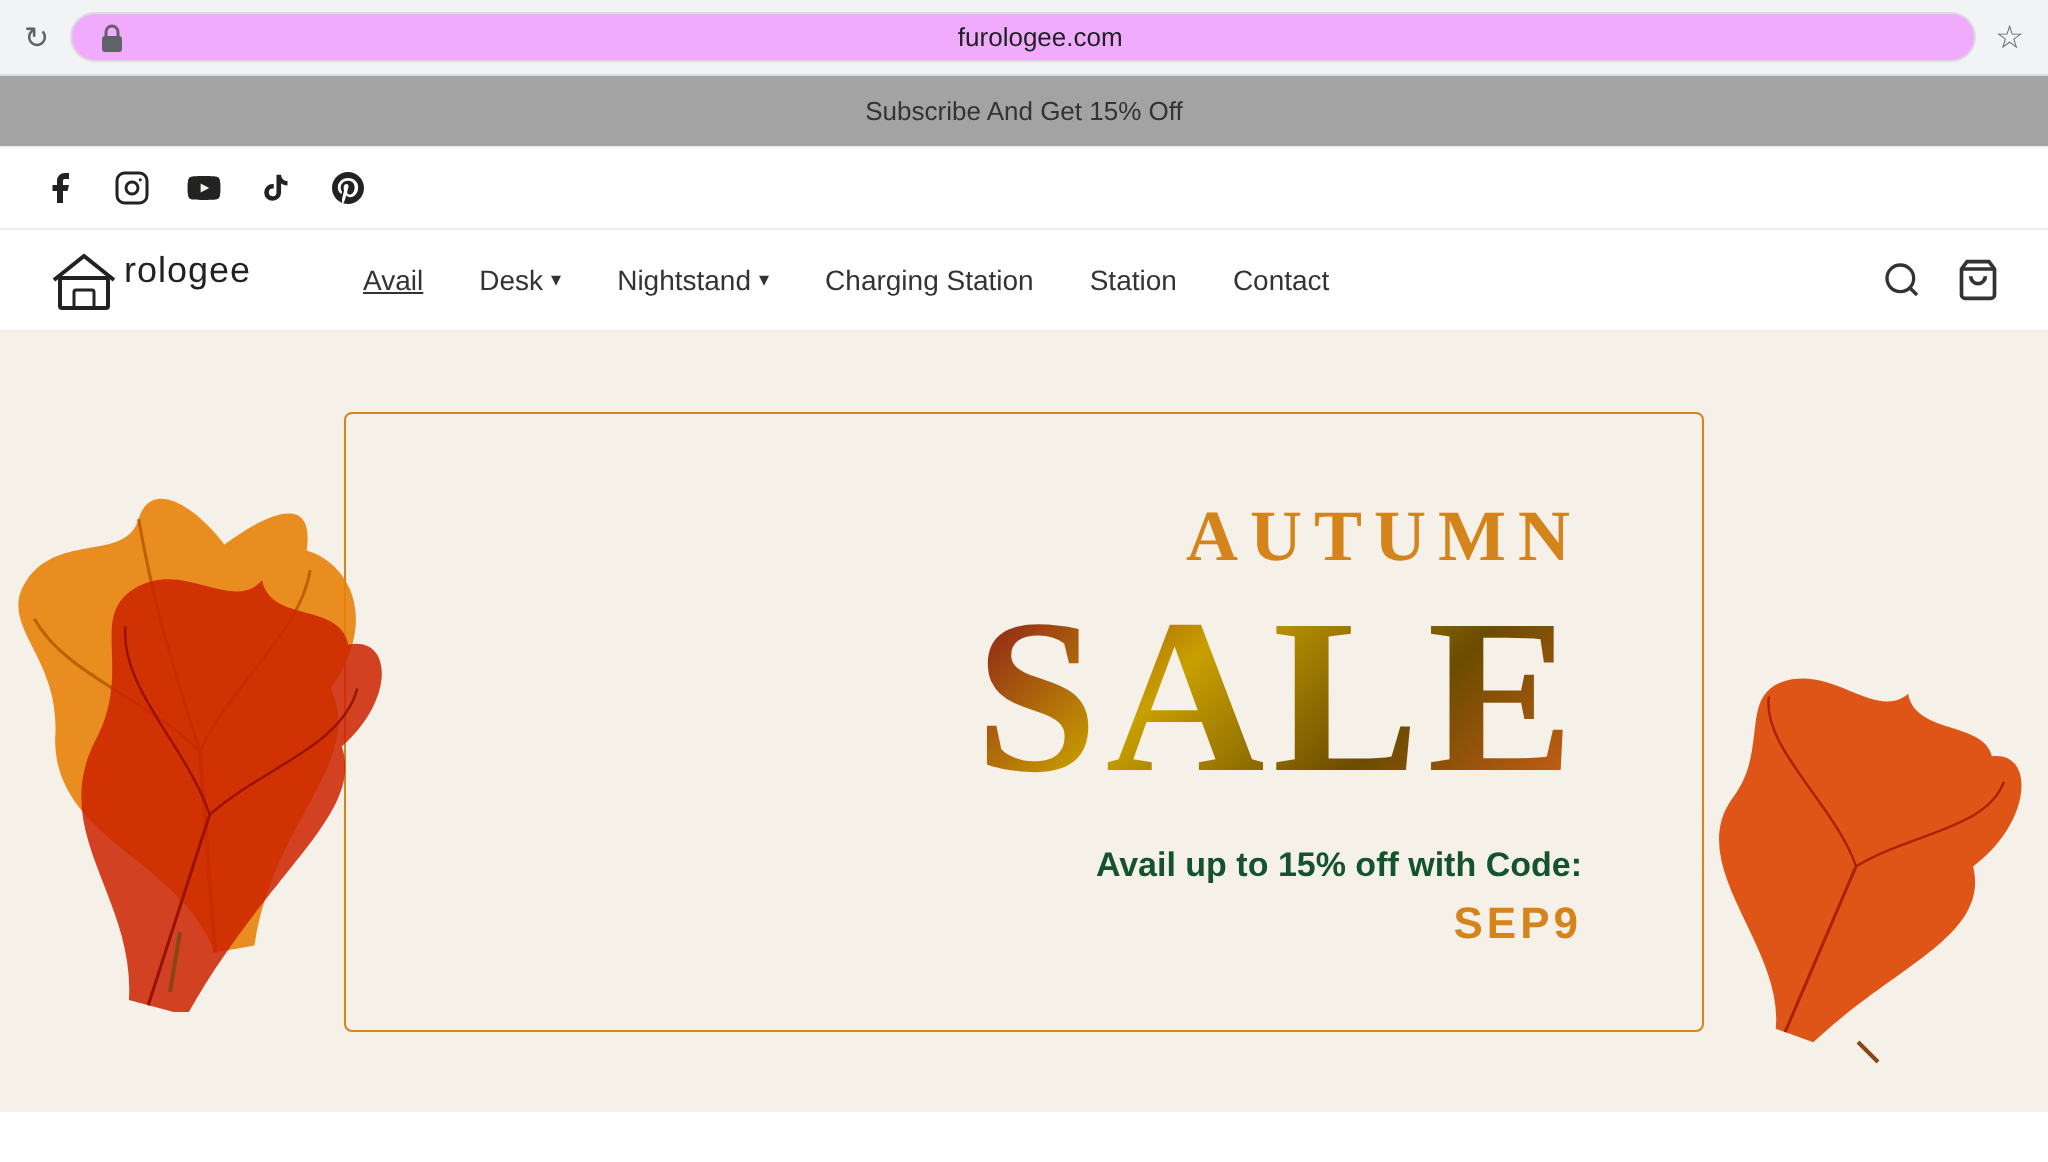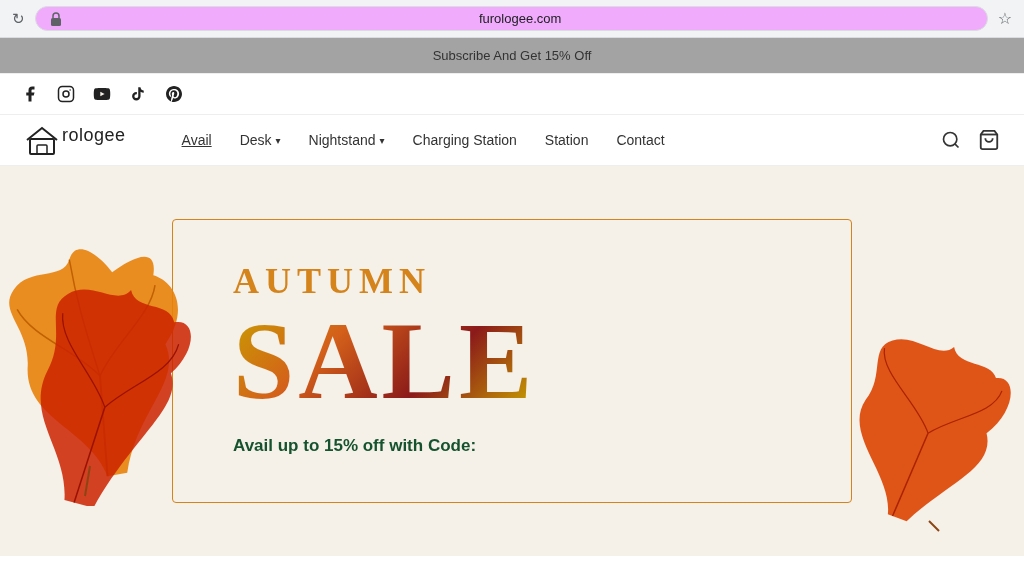--- a/index.html
+++ b/index.html
@@ -144,21 +144,21 @@
       justify-content: center;
       overflow: hidden;
       padding: 40px 0;
     }
 
     .hero-banner-box {
       border: 1.5px solid #d4841a;
       border-radius: 4px;
       width: 680px;
       padding: 40px 60px;
-      text-align: left;
+      text-align: right;
       position: relative;
       z-index: 2;
       background: transparent;
     }
 
     .hero-autumn {
       font-size: 36px;
       font-weight: 700;
       color: #d4841a;
       letter-spacing: 6px;
@@ -359,14 +359,15 @@
       </g>
 
       <line x1="105" y1="185" x2="115" y2="195" stroke="#8B4513" stroke-width="2"></line>
     </svg>
   </div>
 
   <div class="hero-banner-box">
     <div class="hero-autumn">AUTUMN</div>
     <div class="hero-sale">SALE</div>
     <div class="hero-subtitle">Avail up to 15% off with Code:</div>
+    <div class="hero-code">SEP9</div>
   </div>
 </div>
 
 </body></html>

